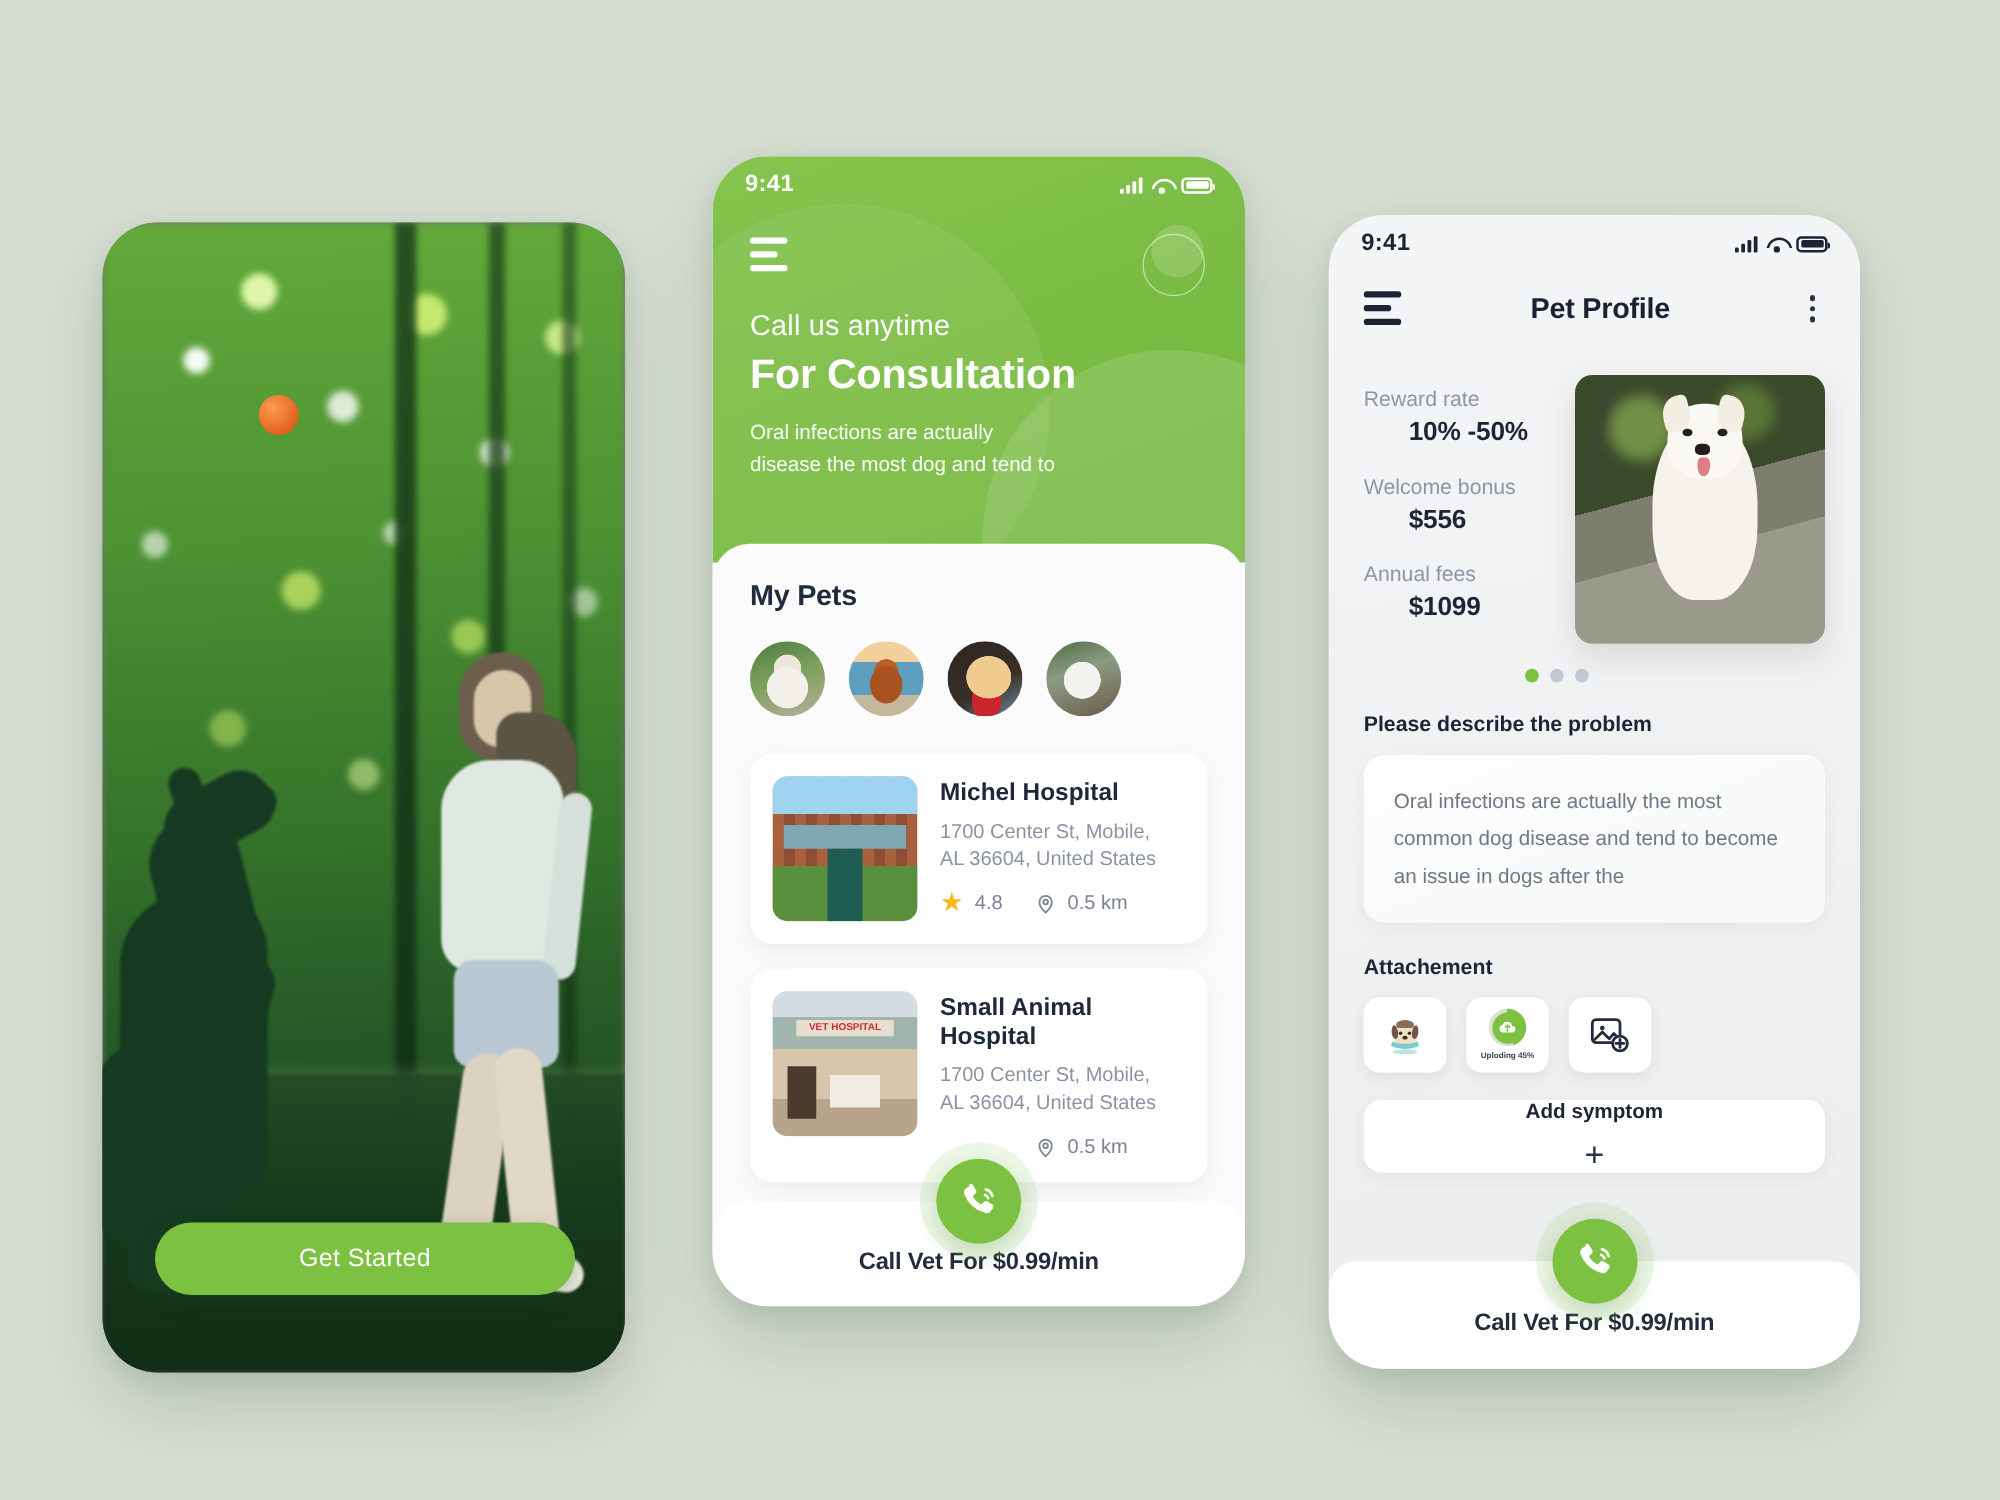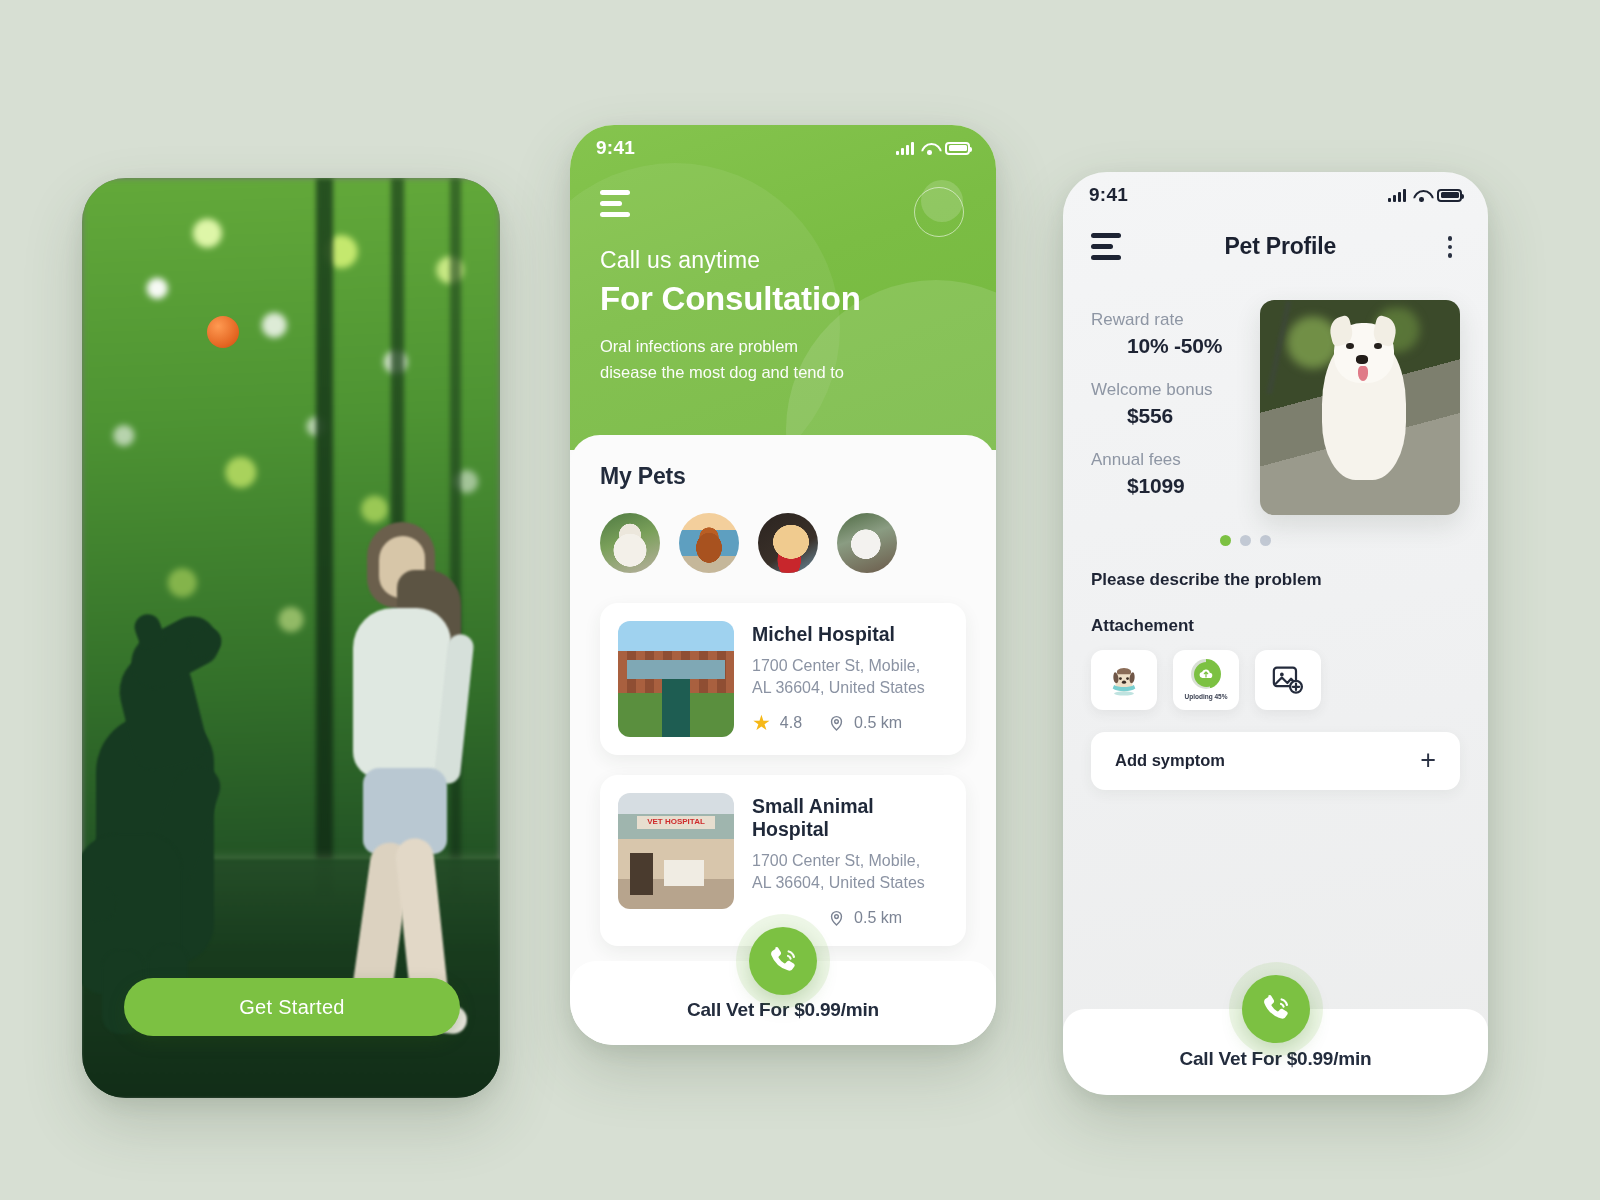--- a/index.html
+++ b/index.html
@@ -218,21 +218,21 @@
   .upl-ring { width: 30px; height: 30px; border-radius:50%;
     background: conic-gradient(#7cc142 0 45%, #d8dfd4 45% 100%);
     display:flex; align-items:center; justify-content:center; }
   .upl-ring::after { content:""; position:absolute; width:25px; height:25px; border-radius:50%; background:#7cc142; }
   .upl-ring svg { position:relative; z-index:1; }
   .upl-txt { font-size: 6.5px; color:#3b4152; margin-top: 4px; font-weight:bold; }
 
   .add-sym {
     margin: 22px 28px 0; background:#fff; border-radius: 14px; height: 58px;
     display:flex; align-items:center; justify-content:space-between; padding: 0 24px;
-    box-shadow: 0 4px 14px rgba(50,60,50,.06); cursor:pointer;
+    box-shadow: 0 4px 14px rgba(50,60,50,.06); cursor:pointer;flex-direction:column;
   }
   .add-sym .t { font-size: 16.5px; font-weight:bold; color:#1e2434; }
   .add-sym .p { font-size: 27px; color:#2b3244; line-height:1; }
 
   .p3-bottombar {
     position:absolute; left:0; right:0; bottom:0; height: 86px;
     background:#fff; border-radius: 22px 22px 44px 44px;
     display:flex; align-items:center; justify-content:center;
   }
   .p3-bottombar .lbl { font-size: 19px; font-weight: bold; color:#232c3d; margin-top: 14px; letter-spacing:-.2px; }
@@ -309,21 +309,21 @@
 
       <div class="burger p2-burger">
           <i></i>
           <i></i>
           <i></i>
         </div>
 
       <div class="p2-kicker">Call us anytime</div>
       <div class="p2-title">For Consultation</div>
       <div class="p2-sub">
-        <div>Oral infections are problem</div>
+        <div>Oral infections are actually</div>
         <div>disease  the most dog  and tend to</div>
       </div>
     </div>
 
     <div class="p2-sheet">
       <div class="sec-title">My Pets</div>
 
       <div class="pets-row">
         <div class="pet-ava">
           <div style="background:
@@ -495,20 +495,21 @@
     </div>
 
     <div class="dots">
       <i class="on"></i>
       <i></i>
       <i></i>
     </div>
 
     <div class="p3-body">
       <div class="p3-h">Please describe the problem</div>
+      <div class="problem-box">Oral infections are actually the most common dog disease and tend to become an issue in dogs after the</div>
 
       <div class="p3-h p3-h2">Attachement</div>
       <div class="attach-row">
 
         <div class="attach">
           <svg width="34" height="34" viewBox="0 0 48 48">
             <ellipse cx="24" cy="43" rx="14" ry="3" fill="#bfe3e0"></ellipse>
             <path d="M12 22c0-7 5-12 12-12s12 5 12 12v10c0 5-5 8-12 8s-12-3-12-8z" fill="#efe0c8"></path>
             <path d="M10 14c-2 5-1 12 2 14 3 2 5-3 4-8s-4-9-6-6z" fill="#6f5647"></path>
             <path d="M38 14c2 5 1 12-2 14-3 2-5-3-4-8s4-9 6-6z" fill="#6f5647"></path>

